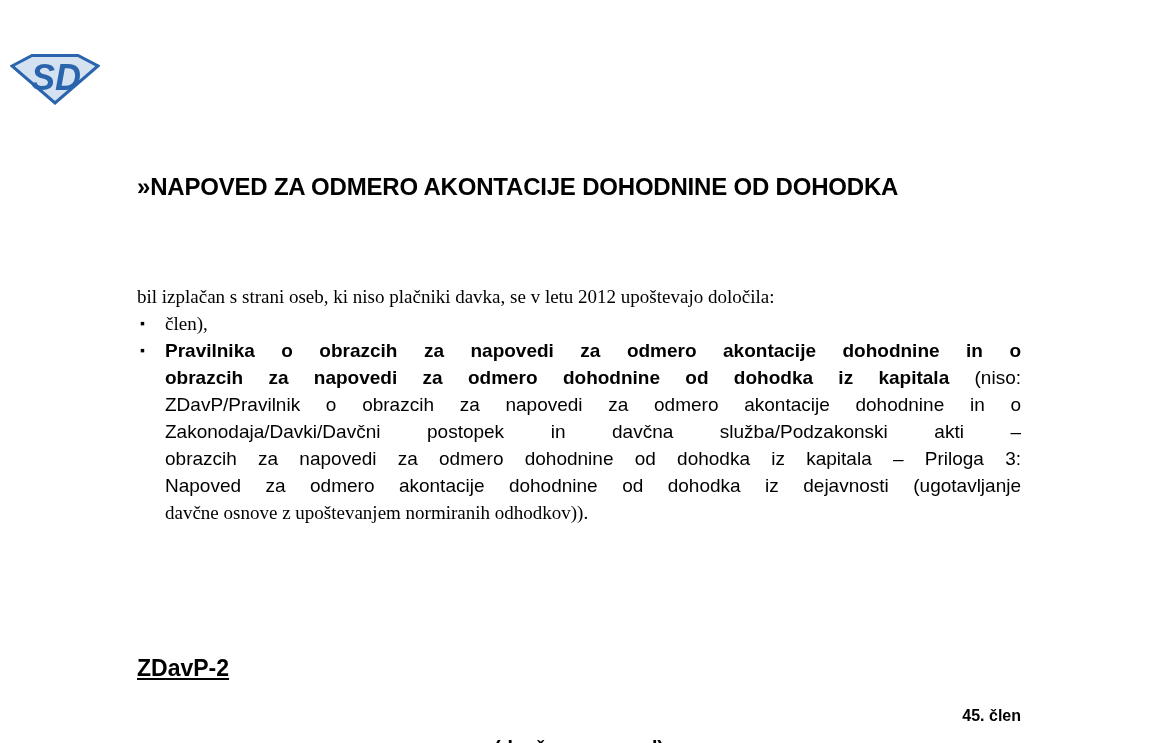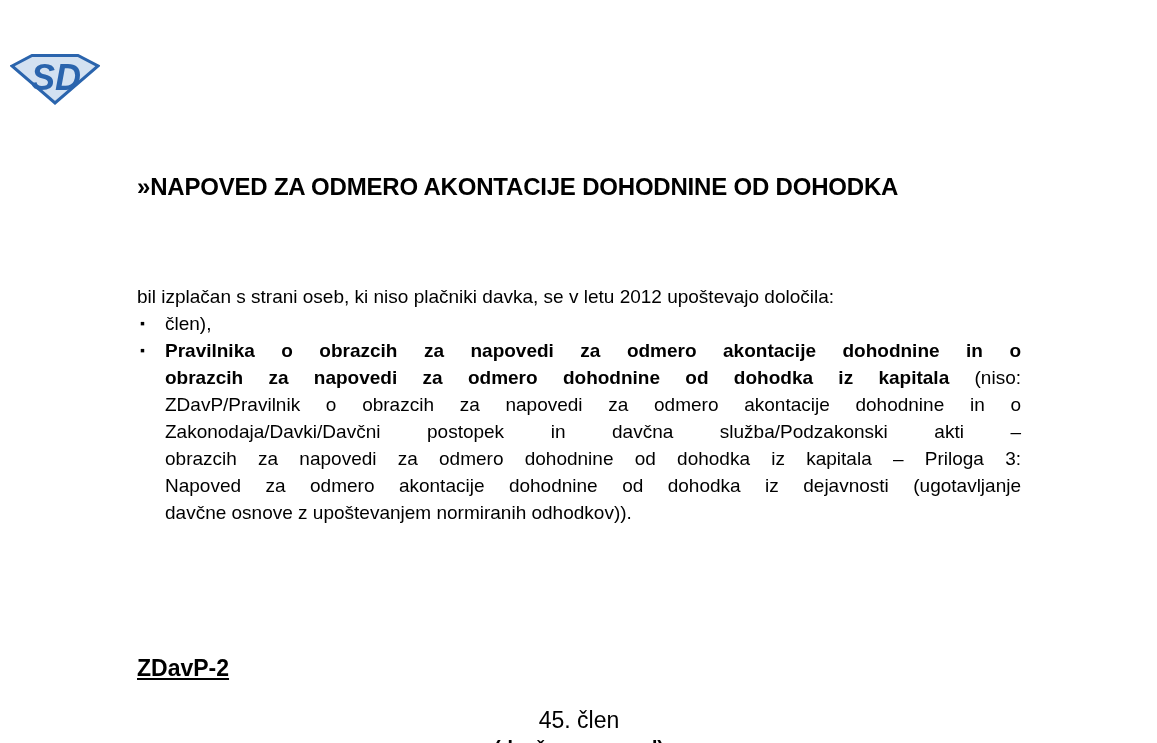--- a/index.html
+++ b/index.html
@@ -41,20 +41,21 @@
     line-height: 27px;
   }
   .jline {
     text-align: justify;
     text-align-last: justify;
     white-space: normal;
   }
   .lline {
     text-align: left;
     text-align-last: left;
+    font-family: Liberation Serif, serif;
   }
   .bullet {
     position: relative;
     padding-left: 28px;
   }
   .bullet .marker {
     position: absolute;
     left: 3px;
     top: 0;
     font-size: 14px;
@@ -62,23 +63,23 @@
   }
   .law-heading {
     top: 655px;
     text-align: left;
     font-weight: bold;
     font-size: 23px;
     text-decoration: underline;
   }
   .article-heading {
     top: 707px;
-    text-align: center;
-    font-weight: normal;
-    font-size: 23px;
+    text-align: right;
+    font-weight: bold;
+    font-size: 16px;
   }
   .article-subtitle {
     top: 737px;
     text-align: center;
     font-weight: bold;
     font-size: 20px;
   }
   b { font-weight: bold; }
 </style>
 </head>

